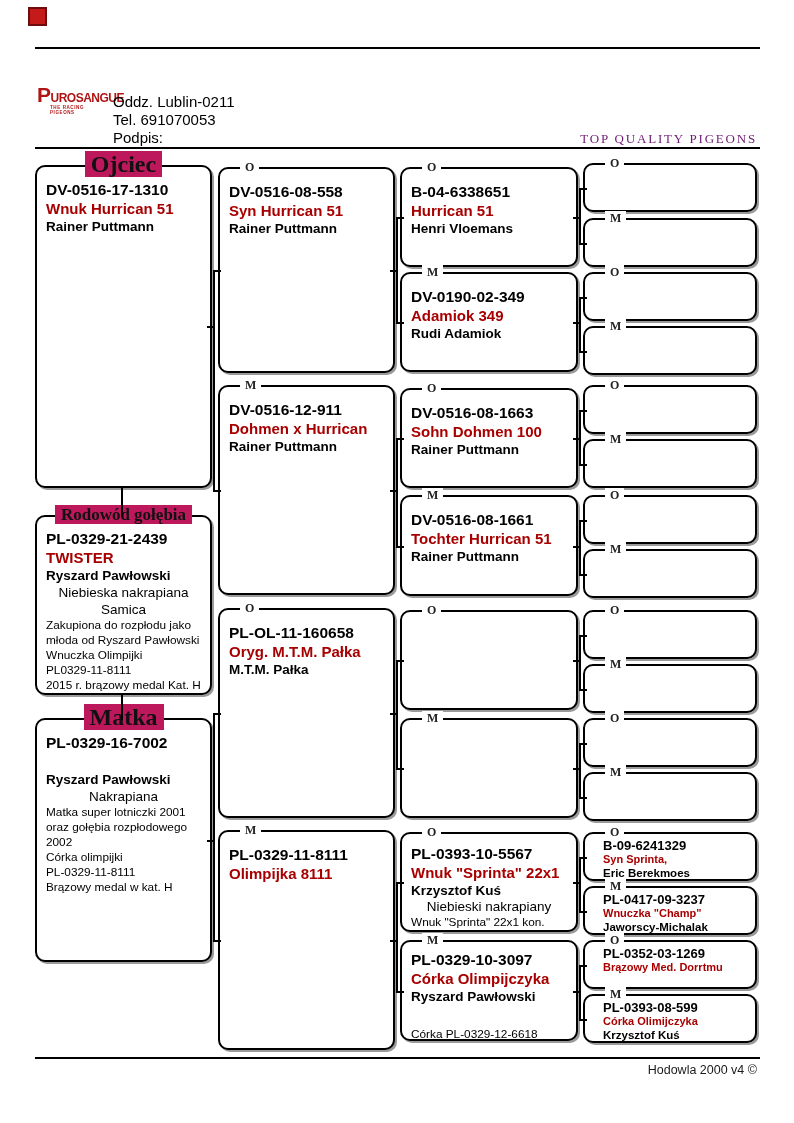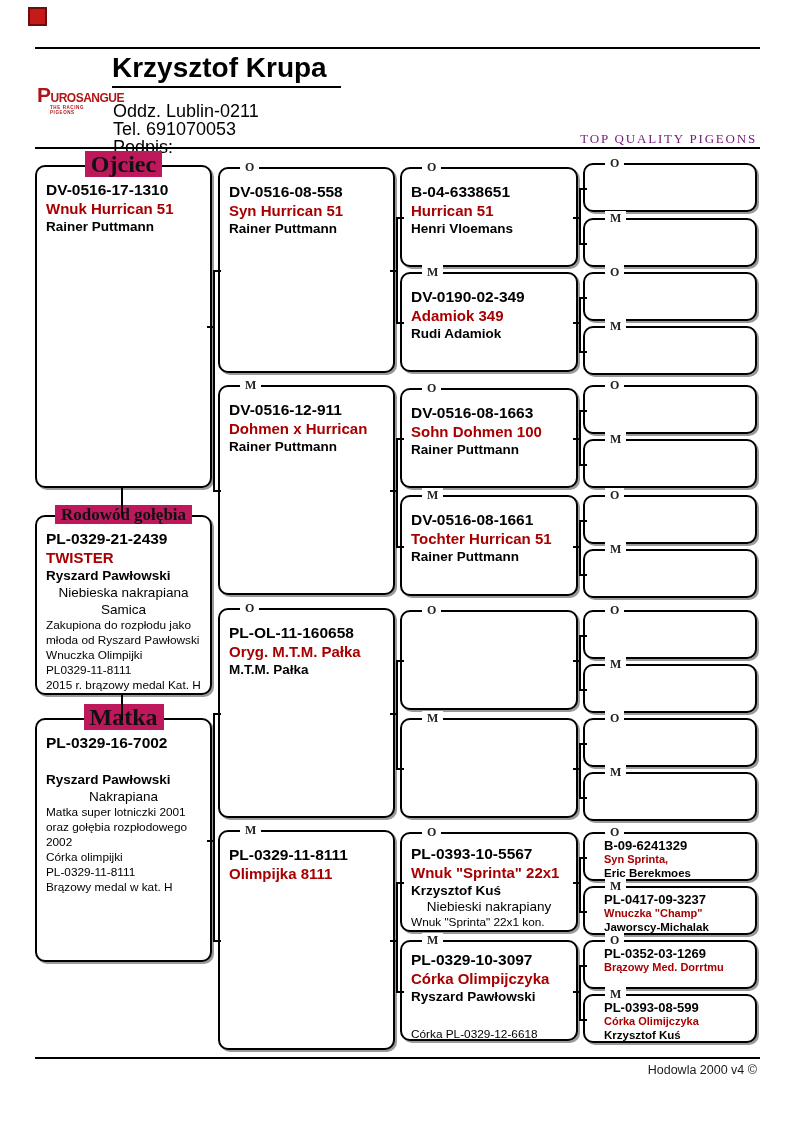--- a/index.html
+++ b/index.html
@@ -8,35 +8,35 @@
   .rule{position:absolute;background:#000;}
   
   .corner-mark{position:absolute;left:28px;top:7px;width:15px;height:15px;
                background:#c41a1a;border:2px solid #6e0d0d;}
   .logo{position:absolute;left:37px;top:84px;width:72px;color:#b01515;line-height:1;}
   .logo-main{font-size:12px;font-weight:bold;letter-spacing:-0.5px;}
   .logo-main::first-letter{font-size:21px;}
   .logo-sub{font-size:4.5px;font-weight:bold;letter-spacing:0.6px;margin-top:1px;margin-left:13px;}
   .owner{position:absolute;left:112px;top:52px;font-size:28px;font-weight:bold;
          border-bottom:2px solid #000;padding:0 14px 2px 0;}
-  .contact{position:absolute;left:113px;top:102px;font-size:18px;line-height:18px;}
+  .contact{position:absolute;left:113px;top:93px;font-size:15px;line-height:18px;}
   .tagline{position:absolute;right:37px;top:131px;font-size:13px;letter-spacing:1.8px;color:#701a75;font-family:Liberation Serif, serif;}
   .credit{position:absolute;right:37px;top:1063px;font-size:12.5px;color:#1a1a1a;}
   
   .box{position:absolute;background:#fff;border:2px solid #000;border-radius:10px;
        box-shadow:2px 2px 0 #9a9a9a;box-sizing:border-box;}
   .sect-title{position:absolute;top:-15px;left:0;right:0;text-align:center;pointer-events:none;}
   .sect-title span{background:#be185d;padding:0 6px;font-family:"Liberation Serif","DejaVu Serif",serif;
        font-weight:bold;font-size:24px;color:#111;line-height:1;}
   .sect-title.small{top:-11px;}
   .sect-title.small span{font-size:17px;}
   .olabel{position:absolute;top:-9px;left:20px;background:#fff;padding:0 5px;
        font-family:"Liberation Serif","DejaVu Serif",serif;font-weight:bold;font-size:12px;color:#222;line-height:1.2;}
   .bd{padding:13px 9px 6px 9px;}
-  .bd-sm{padding:4px 7px 2px 19px;}
+  .bd-sm{padding:4px 7px 2px 3px;margin-left:15px;}
   .ring{font-size:15.5px;font-weight:bold;line-height:19px;white-space:nowrap;}
   .pname{font-size:15px;font-weight:bold;color:#a80000;line-height:19px;min-height:19px;white-space:nowrap;}
   .breeder{font-size:13.5px;font-weight:bold;line-height:17px;}
   .info{font-size:13.5px;line-height:17px;white-space:pre-line;text-align:center;}
   .desc{font-size:11.8px;line-height:15px;white-space:pre-line;}
   .ring-sm{font-size:13px;font-weight:bold;line-height:15px;white-space:nowrap;}
   .pname-sm{font-size:11px;font-weight:bold;color:#a80000;line-height:13px;white-space:nowrap;}
   .breeder-sm{font-size:11.5px;font-weight:bold;line-height:14px;white-space:nowrap;}
   .mt28{margin-top:28px;} .mt18{margin-top:18px;} .mt38{margin-top:38px;} .mt22{margin-top:22px;}
   .conn{position:absolute;background:#000;}
@@ -45,21 +45,20 @@
 <body>
 
 <div class="page">
 
   <div class="corner-mark"></div>
   <div class="rule" style="left:35px;top:47px;width:725px;height:2px"></div>
   <div class="logo">
     <div class="logo-main">PUROSANGUE</div>
     <div class="logo-sub">THE RACING PIGEONS</div>
   </div>
-  <div class="owner">Krzysztof Krupa</div>
   <div class="contact">
     <div>Oddz. Lublin-0211</div>
     <div>Tel. 691070053</div>
     <div>Podpis:</div>
   </div>
   <div class="tagline">TOP QUALITY PIGEONS</div>
   <div class="rule" style="left:35px;top:147px;width:725px;height:2px"></div>
 
   <div class="box" style="left:35px;top:165px;width:177px;height:323px">
     <div class="sect-title"><span>Ojciec</span></div>

